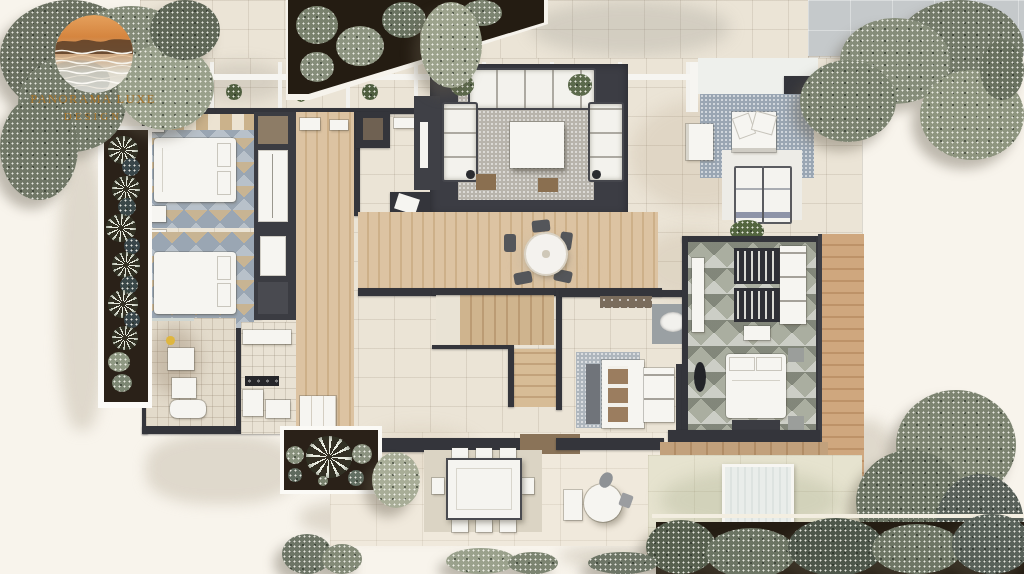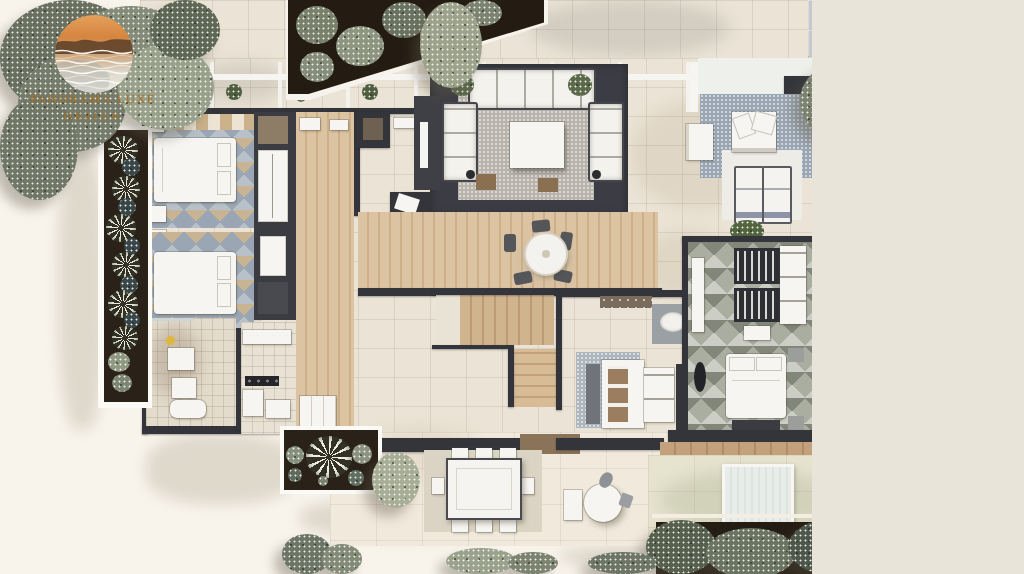--- a/index.html
+++ b/index.html
@@ -1,16 +1,16 @@
 <!DOCTYPE html>
 <html style="--background: #f8f4ec; --walls: #34353b; --stone-tile: #ebe4d6; --patio-tile: #f0e9dc; --pavement-gray: #c5c9cb; --wood-floor: #d7bd9b; --wood-deck: #c39a74; --glass: #e2e7e3; --furniture-white: #f6f5f1; --rug-blue: #9aa6b3; --rug-gray: #b8b4ac; --rug-sage: #aaaea0; --soil: #2a2118; --foliage-dark: #5f685c; --foliage-mid: #7e8574; --foliage-light: #9ba08c; --logo-orange: #d5853f; --logo-sky: #e5a05c; --logo-gold: #a8772e; --logo-silver: #edece6;"><head>
 <meta charset="utf-8">
 <style>
   html,body{margin:0;padding:0;background:#e8e4da}
-  #scene{position:relative;width:812px;height:574px;overflow:hidden;
+  #scene{position:relative;width:1024px;height:574px;overflow:hidden;
     background:var(--background,#f8f4ec);font-family:"Liberation Sans",sans-serif}
   .a{position:absolute}
   
   .tile{background-color:var(--stone-tile,#ebe4d6);background-image:
     linear-gradient(rgba(130,115,92,.16) 1px,transparent 1px),
     linear-gradient(90deg,rgba(130,115,92,.16) 1px,transparent 1px);background-size:36px 29px}
   .tile2{background-color:var(--patio-tile,#f0e9dc);background-image:
     linear-gradient(rgba(140,125,100,.13) 1px,transparent 1px),
     linear-gradient(90deg,rgba(140,125,100,.13) 1px,transparent 1px);background-size:46px 36px}
   .tileS{background-color:#e3dbcb;background-image:

